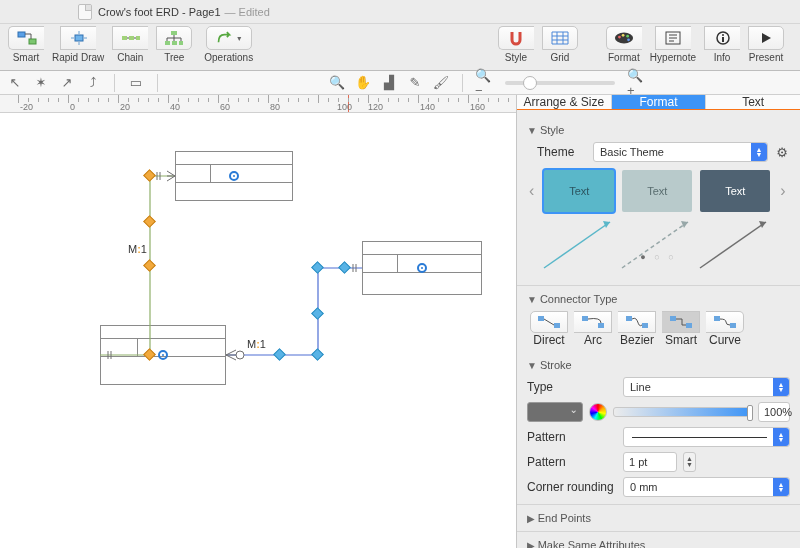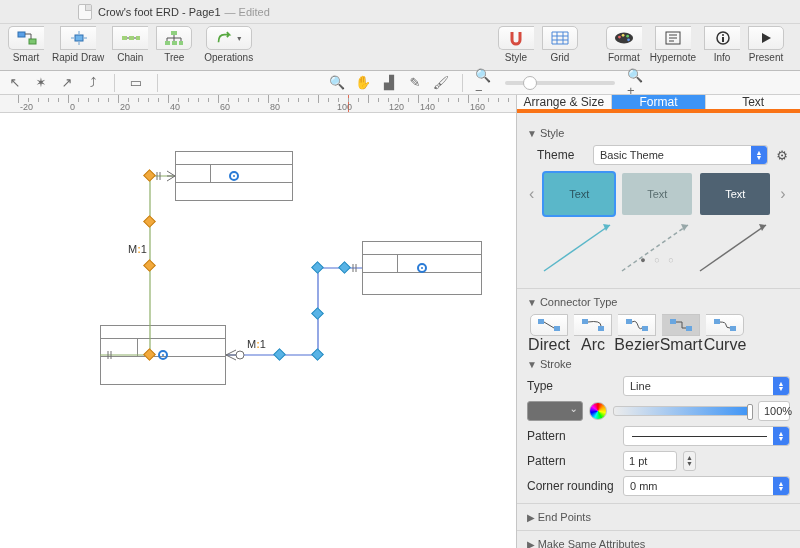--- a/index.html
+++ b/index.html
@@ -52,21 +52,21 @@
   .entity .dot{position:absolute;width:10px;height:10px;border:2px solid #2a7bd6;border-radius:50%;top:50%;left:50%;transform:translate(-50%,-50%);}
   .entity .dot::after{content:"";position:absolute;inset:2px;background:#2a7bd6;border-radius:50%;}
 
   .conn{position:absolute;}
   .diamond{width:9px;height:9px;background:#f2a93c;border:1px solid #c78018;transform:rotate(45deg);position:absolute;}
   .diamond.blue{background:#58b3e6;border-color:#2c8ec1;}
   .mlabel{position:absolute;font-size:11px;color:#333;background:transparent;}
   .mlabel .d{color:#f2a93c;font-weight:bold;}
 
   
-  .itabs{display:flex;height:26px;background:#fbfbfb;border-bottom:4px solid #f97316;}
+  .itabs{display:flex;height:26px;background:#fbfbfb;border-bottom:1px solid #f97316;}
   .itab{flex:1;display:flex;align-items:center;justify-content:center;font-size:12px;color:#333;border-right:1px solid #d5d5d5;}
   .itab.active{background:#3d94f6;color:#fff;}
   .itab:last-child{border-right:none;}
 
   .panel{padding:8px 10px;}
   .disclosure{color:#6a6a6a;font-size:10px;margin-right:3px;display:inline-block;}
   .sect-h{font-size:11px;color:#545454;margin:6px 0 6px 0;}
   .row{display:flex;align-items:center;margin:5px 0;gap:6px;}
   .lbl{width:90px;font-size:12px;color:#333;}
   .select{flex:1;height:20px;background:#fff;border:1px solid #c8c8c8;border-radius:3px;display:flex;align-items:center;padding:0 6px;position:relative;font-size:11px;}
@@ -74,21 +74,21 @@
   .gear{width:16px;height:16px;color:#555;display:flex;align-items:center;justify-content:center;font-size:13px;}
 
   .swatches{display:flex;align-items:center;gap:8px;margin:8px 0 4px;}
   .swatch{width:70px;height:42px;border-radius:2px;display:flex;align-items:center;justify-content:center;color:#333;font-size:11px;position:relative;}
   .swatch.sel{box-shadow:0 0 0 2px #3d94f6;}
   .chev{color:#9a9a9a;font-size:16px;padding:0 2px;cursor:default;}
   .pager{text-align:center;color:#bdbdbd;margin:40px 0 6px;font-size:9px;letter-spacing:3px;}
   .pager .cur{color:#6d6d6d;}
 
   .ctype{display:flex;gap:0;margin-top:4px;}
-  .cbtn{width:44px;display:flex;flex-direction:column;align-items:center;font-size:16px;color:#333;}
+  .cbtn{width:44px;display:flex;flex-direction:column;align-items:center;font-size:12px;color:#333;}
   .cbtn .ic{width:38px;height:22px;background:linear-gradient(#fff,#f2f2f2);border:1px solid #c7c7c7;display:flex;align-items:center;justify-content:center;}
   .cbtn:first-child .ic{border-top-left-radius:5px;border-bottom-left-radius:5px;}
   .cbtn:last-child .ic{border-top-right-radius:5px;border-bottom-right-radius:5px;}
   .cbtn:not(:first-child) .ic{border-left:none;}
   .cbtn.sel .ic{background:#cfcfcf;}
 
   .colorwell{width:56px;height:20px;background:#6f6f6f;border:1px solid #9a9a9a;border-radius:3px;position:relative;}
   .colorwell::after{content:"⌄";position:absolute;right:4px;top:1px;color:#e2e2e2;font-size:10px;}
   .colorring{width:18px;height:18px;border-radius:50%;background:conic-gradient(red,orange,yellow,lime,cyan,blue,magenta,red);border:1px solid #bfbfbf;}
   .opslider{flex:1;height:10px;background:linear-gradient(to right,rgba(61,148,246,0),#3d94f6);border:1px solid #c8c8c8;border-radius:3px;position:relative;}
@@ -296,21 +296,21 @@
         <div class="tick" style="left: 288px;"></div>
         <div class="tick" style="left: 298px;"></div>
         <div class="tick" style="left: 308px;"></div>
         <div class="tick maj" style="left: 318px;"></div>
         <div class="num" style="left: 316px; margin-left: 21px;">100</div>
         <div class="tick" style="left: 328px;"></div>
         <div class="tick" style="left: 338px;"></div>
         <div class="tick" style="left: 348px;"></div>
         <div class="tick" style="left: 358px;"></div>
         <div class="tick maj" style="left: 368px;"></div>
-        <div class="num" style="left: 389px;">120</div>
+        <div class="num" style="left: 368px;">120</div>
         <div class="tick" style="left: 378px;"></div>
         <div class="tick" style="left: 388px;"></div>
         <div class="tick" style="left: 398px;"></div>
         <div class="tick" style="left: 408px;"></div>
         <div class="tick maj" style="left: 418px;"></div>
         <div class="num" style="left: 420px;">140</div>
         <div class="tick" style="left: 428px;"></div>
         <div class="tick" style="left: 438px;"></div>
         <div class="tick" style="left: 448px;"></div>
         <div class="tick" style="left: 458px;"></div>
@@ -480,21 +480,21 @@
               <svg width="24" height="14">
                 <rect x="1" y="1" width="6" height="5" fill="#69a6e0"></rect>
                 <rect x="17" y="8" width="6" height="5" fill="#69a6e0"></rect>
                 <path d="M7 4 Q13 4 13 7 Q13 10 17 10" stroke="#555" fill="none"></path>
               </svg>
             </div>
             <span>Curve</span>
           </div>
       </div>
 
-      <div class="sect-h" style="margin-top:4px;"><span class="disclosure">▼</span><span>Stroke</span></div>
+      <div class="sect-h" style="margin-top:12px;"><span class="disclosure">▼</span><span>Stroke</span></div>
       <div class="row">
         <span class="lbl">Type</span>
         <div class="select">
             <span>Line</span>
             <div class="arrs">▲<br>▼</div>
           </div>
       </div>
       <div class="row">
         <div class="colorwell"></div>
         <div class="colorring"></div>

